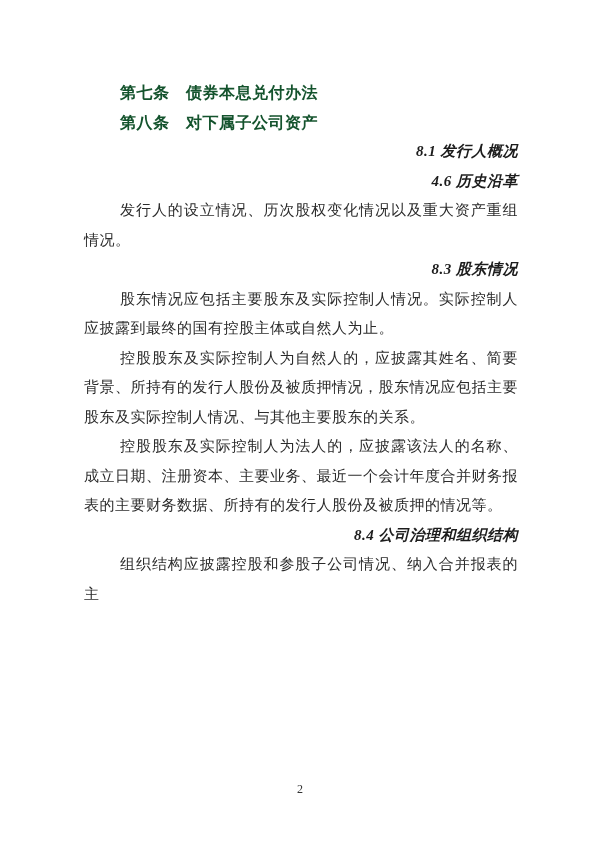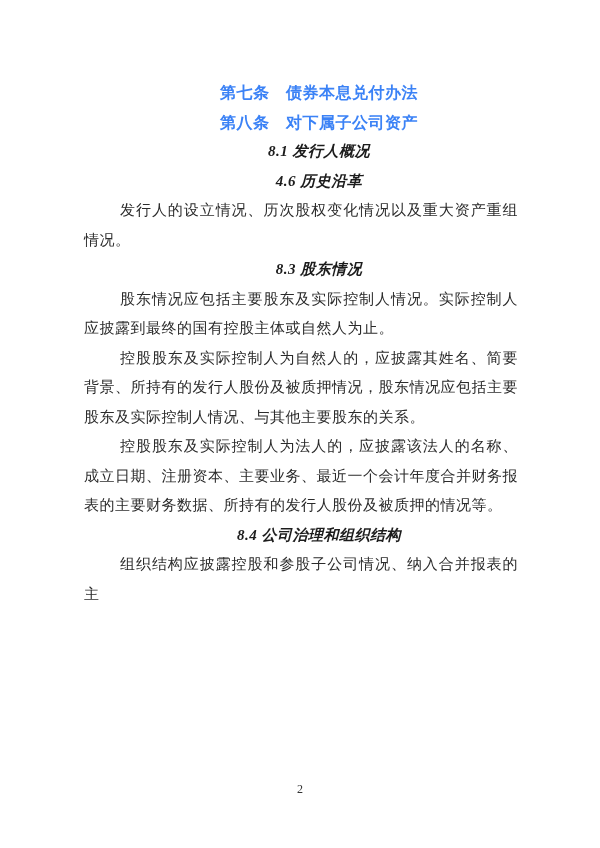--- a/index.html
+++ b/index.html
@@ -28,30 +28,30 @@
     text-justify: inter-character;
   }
   .content > div {
     margin: 0;
     text-indent: 36px;
   }
   .article-heading {
     font-family: "Liberation Sans", sans-serif;
     font-weight: bold;
     font-size: 16px;
-    color: #3b82f6;
-    text-align: center;
+    color: #14532d;
+    text-align: left;
   }
   .section-heading {
     font-family: "Liberation Serif", serif;
     font-weight: bold;
     font-style: italic;
     font-size: 15px;
     color: #1c1c1c;
-    text-align: center;
+    text-align: right;
   }
   .paragraph {
     font-family: "Liberation Serif", serif;
   }
   .page-number {
     position: absolute;
     top: 782px;
     left: 0;
     width: 600px;
     text-align: center;

